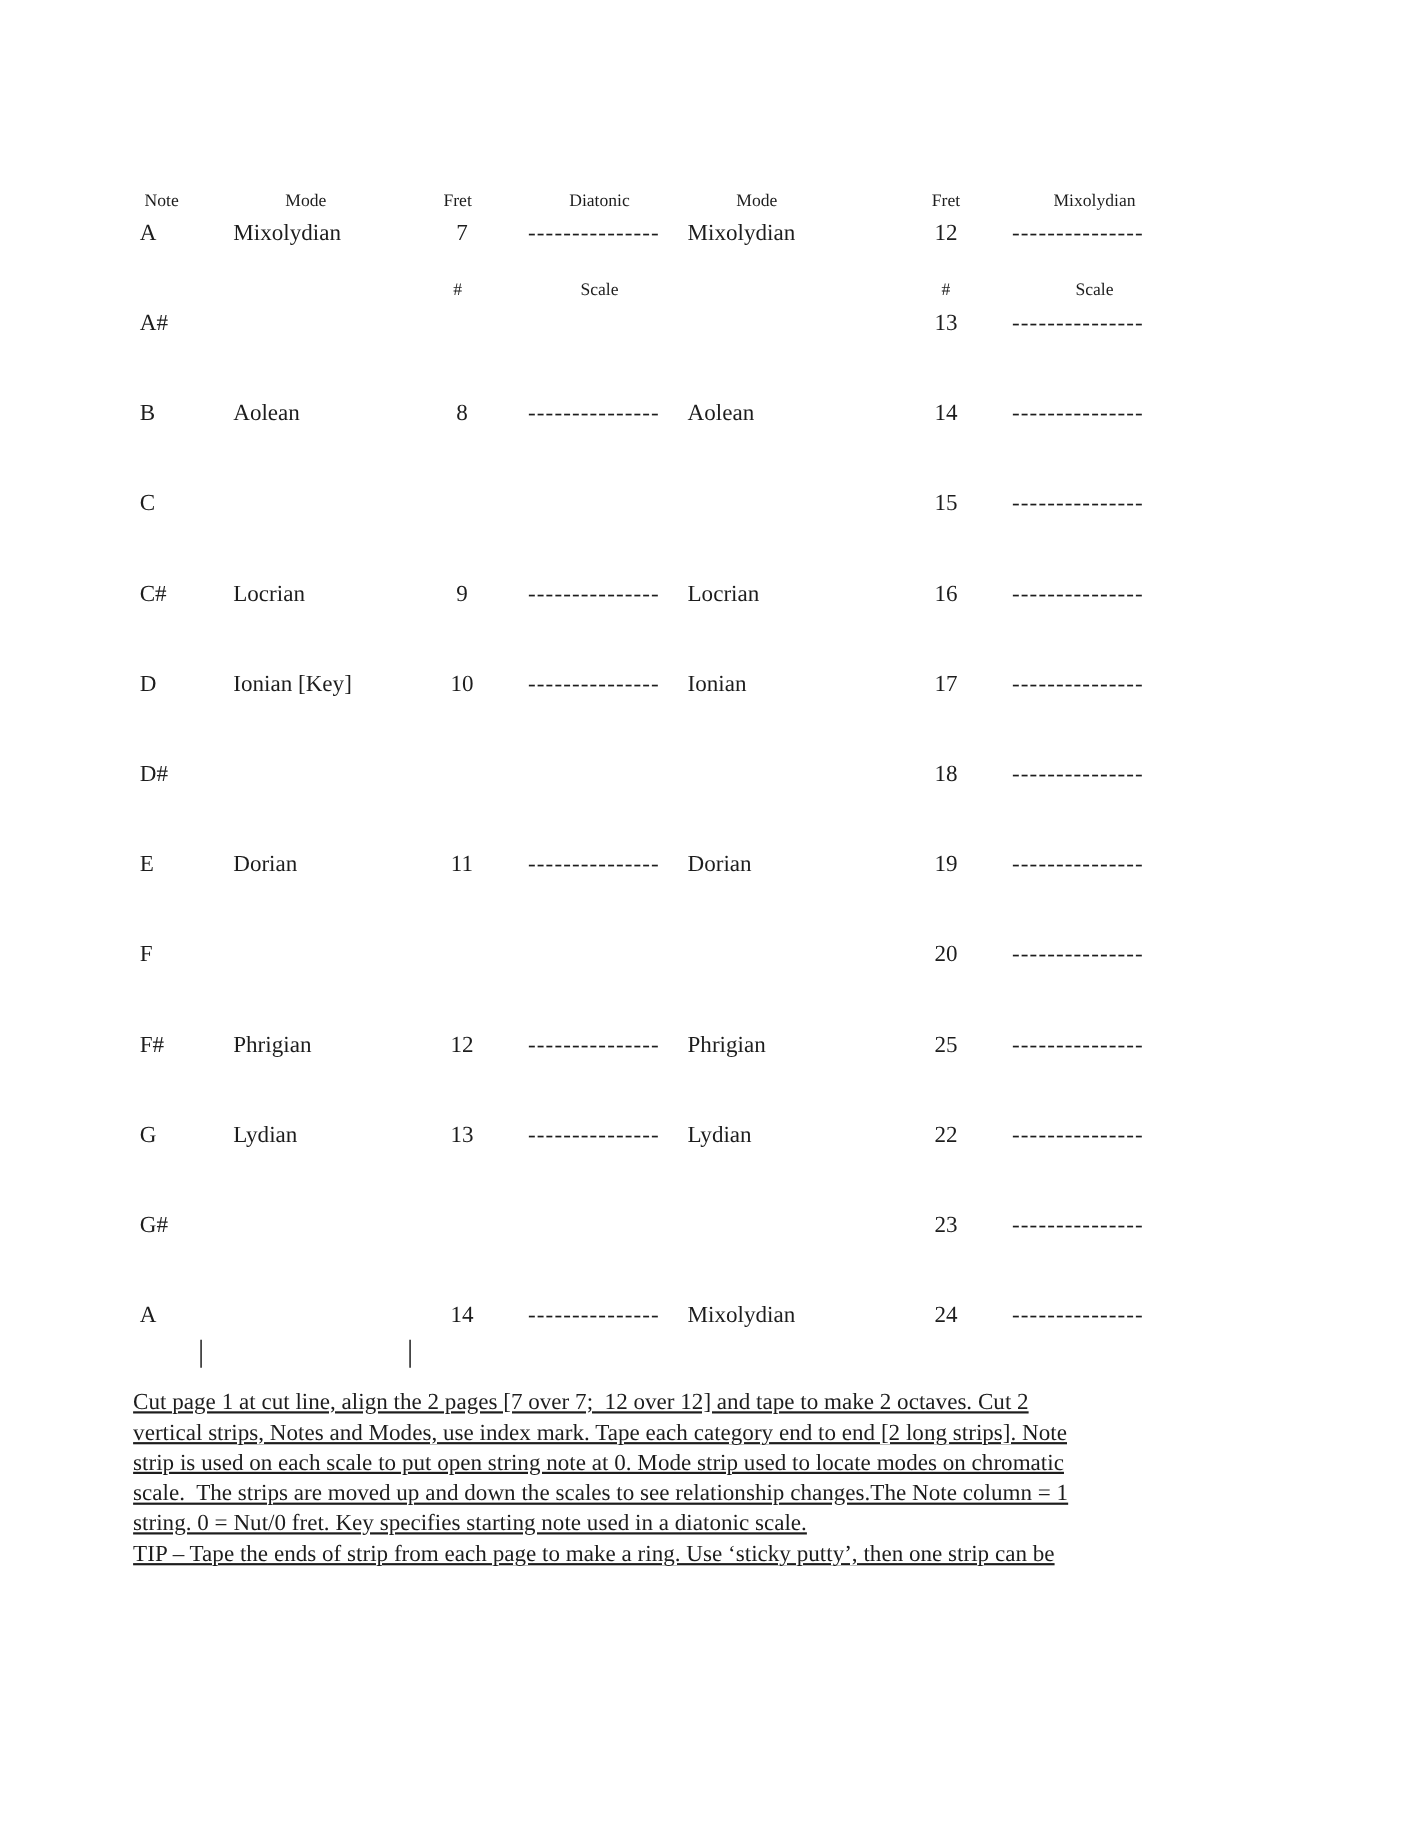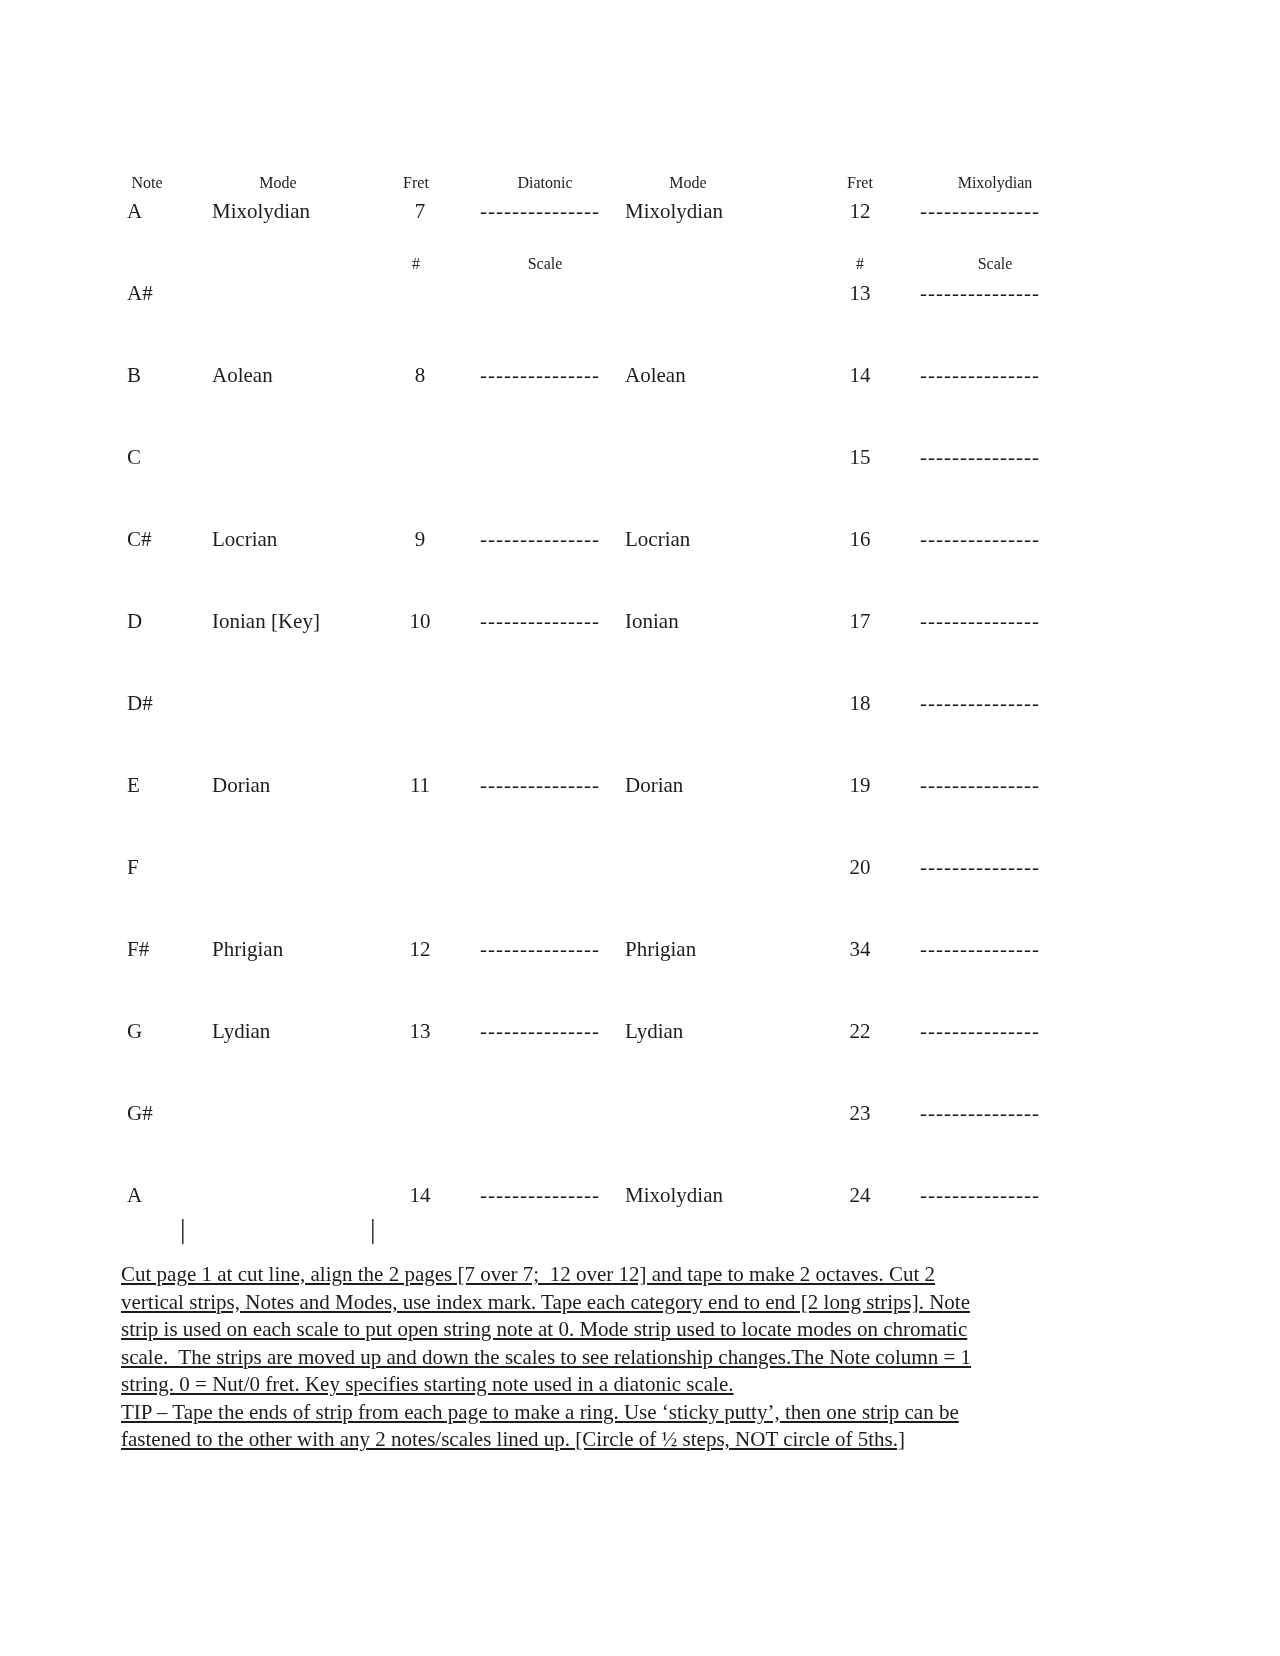--- a/index.html
+++ b/index.html
@@ -178,21 +178,21 @@
     <span class="cell col-mode2"></span>
     <span class="cell col-fret2">20</span>
     <span class="cell col-chrom">---------------</span>
   </div>
   <div class="row r10">
     <span class="cell col-note">F#</span>
     <span class="cell col-mode1">Phrigian</span>
     <span class="cell col-fret1">12</span>
     <span class="cell col-dia">---------------</span>
     <span class="cell col-mode2">Phrigian</span>
-    <span class="cell col-fret2">34</span>
+    <span class="cell col-fret2">25</span>
     <span class="cell col-chrom">---------------</span>
   </div>
   <div class="row r11">
     <span class="cell col-note">G</span>
     <span class="cell col-mode1">Lydian</span>
     <span class="cell col-fret1">13</span>
     <span class="cell col-dia">---------------</span>
     <span class="cell col-mode2">Lydian</span>
     <span class="cell col-fret2">22</span>
     <span class="cell col-chrom">---------------</span>
@@ -219,16 +219,15 @@
   <span class="cut-mark cut-left">|</span>
   <span class="cut-mark cut-right">|</span>
 
   <div class="instructions">
     <div>Cut page 1 at cut line, align the 2 pages [7 over 7;  12 over 12] and tape to make 2 octaves. Cut 2</div>
     <div>vertical strips, Notes and Modes, use index mark. Tape each category end to end [2 long strips]. Note</div>
     <div>strip is used on each scale to put open string note at 0. Mode strip used to locate modes on chromatic</div>
     <div>scale.  The strips are moved up and down the scales to see relationship changes.The Note column = 1</div>
     <div>string. 0 = Nut/0 fret. Key specifies starting note used in a diatonic scale.</div>
     <div>TIP – Tape the ends of strip from each page to make a ring. Use ‘sticky putty’, then one strip can be</div>
-    <div>fastened to the other with any 2 notes/scales lined up. [Circle of ½ steps, NOT circle of 5ths.]</div>
   </div>
 
 </div>
 
 </body></html>

